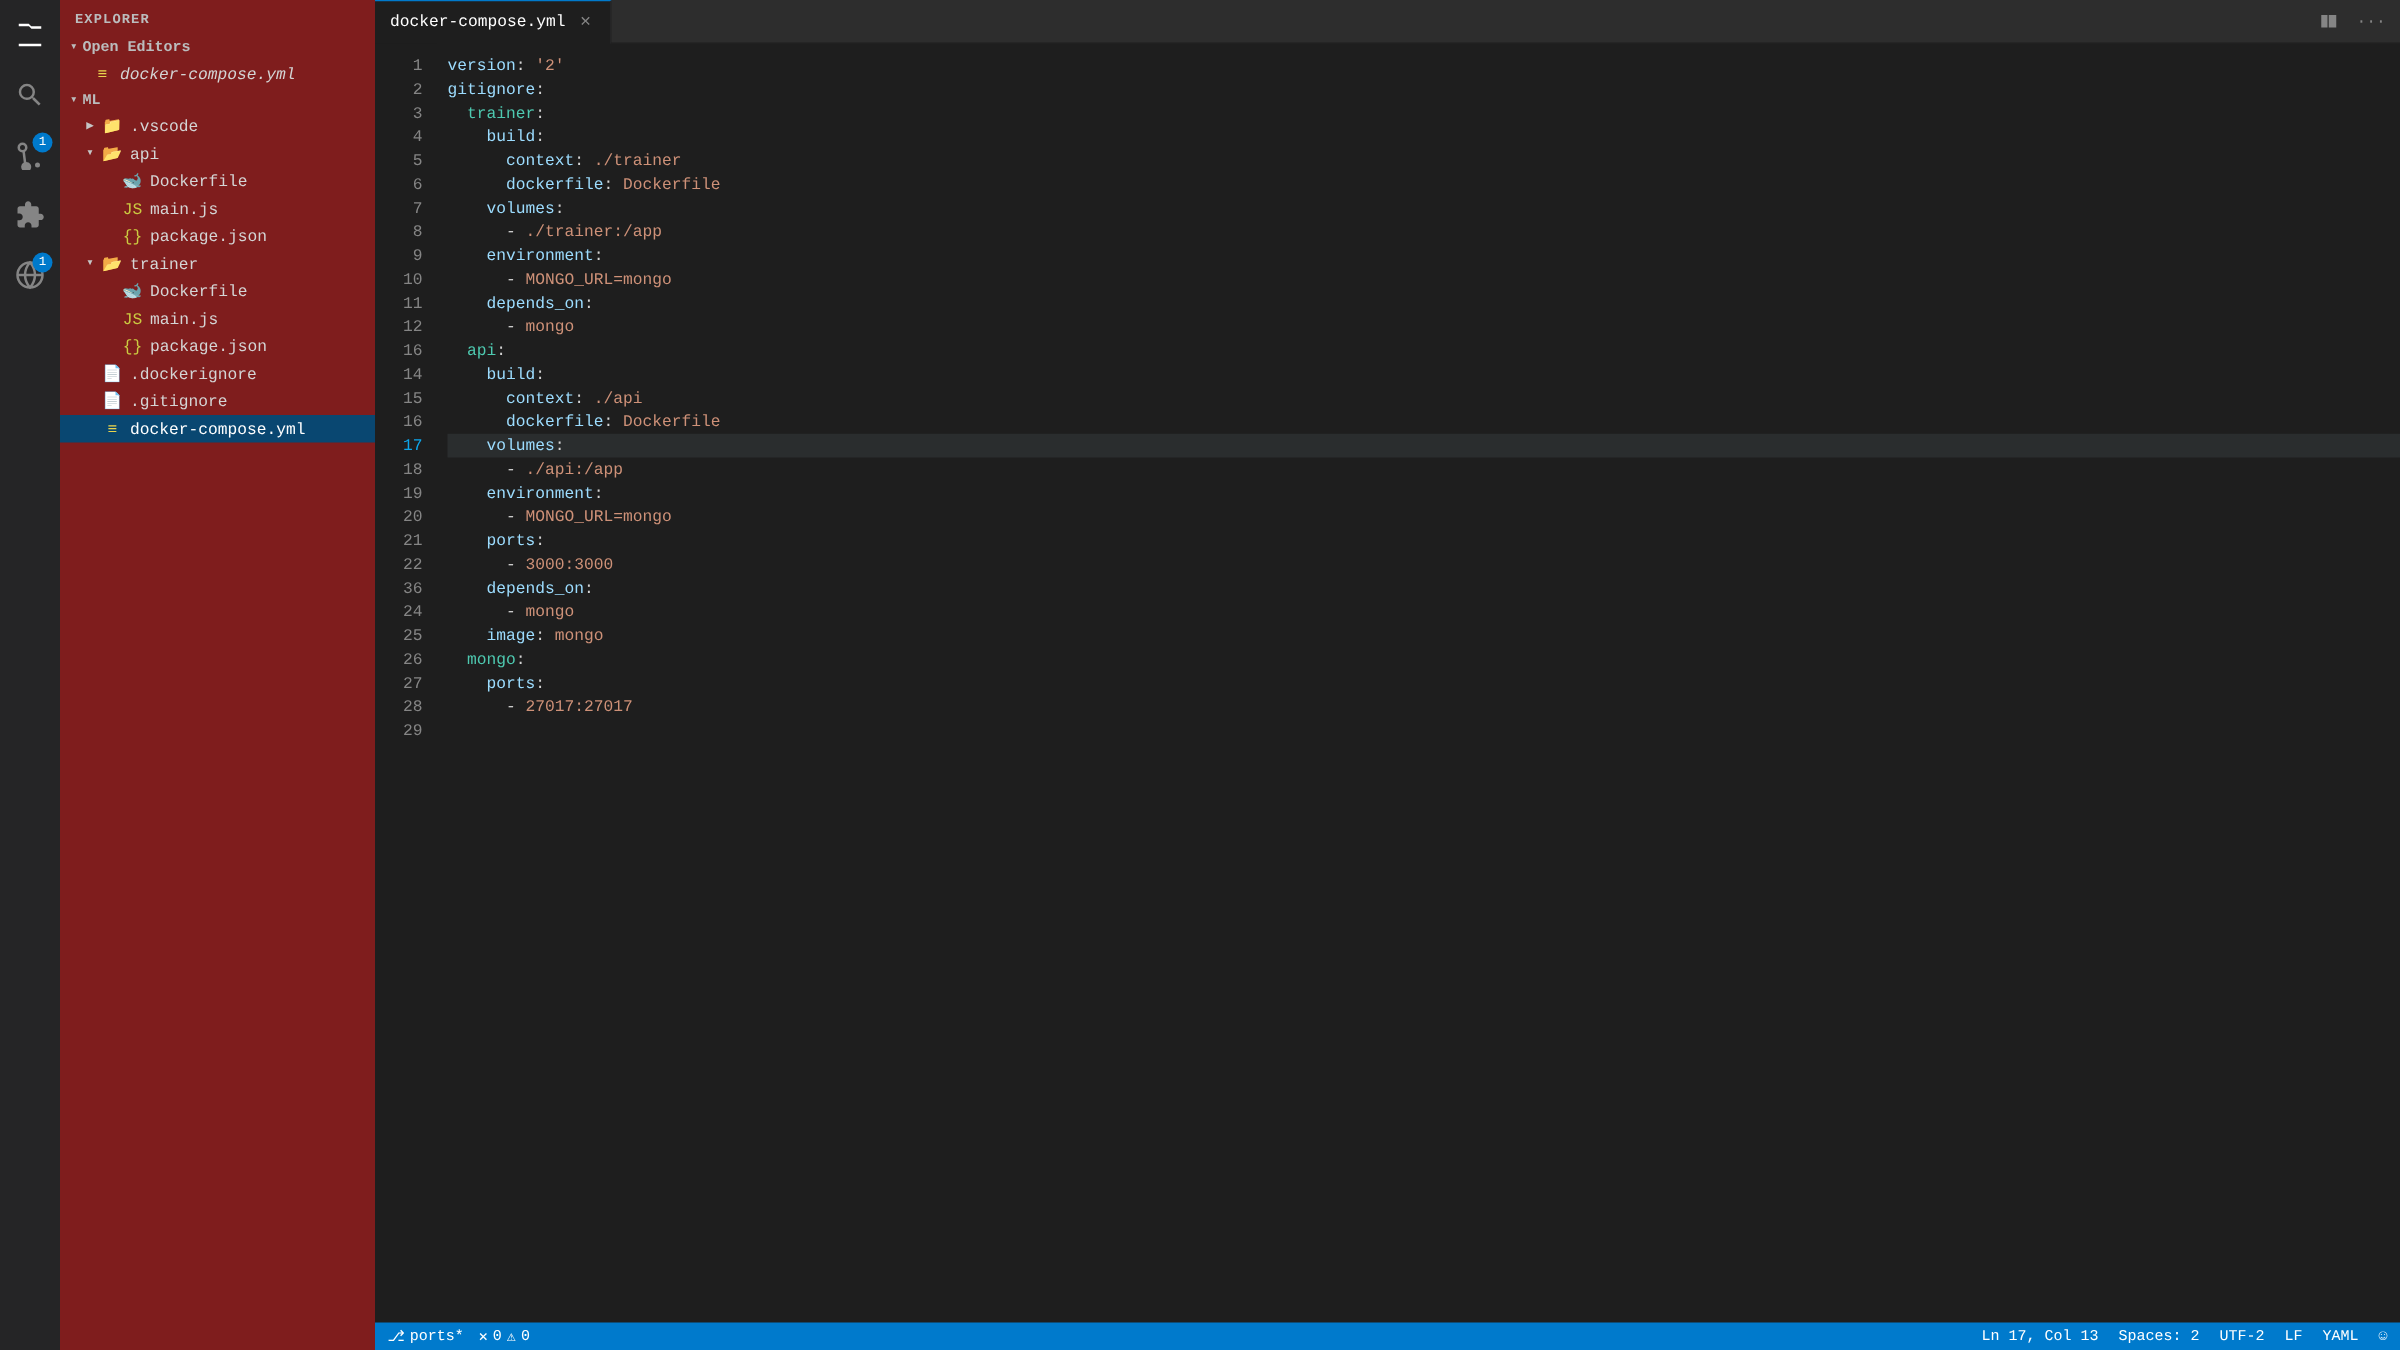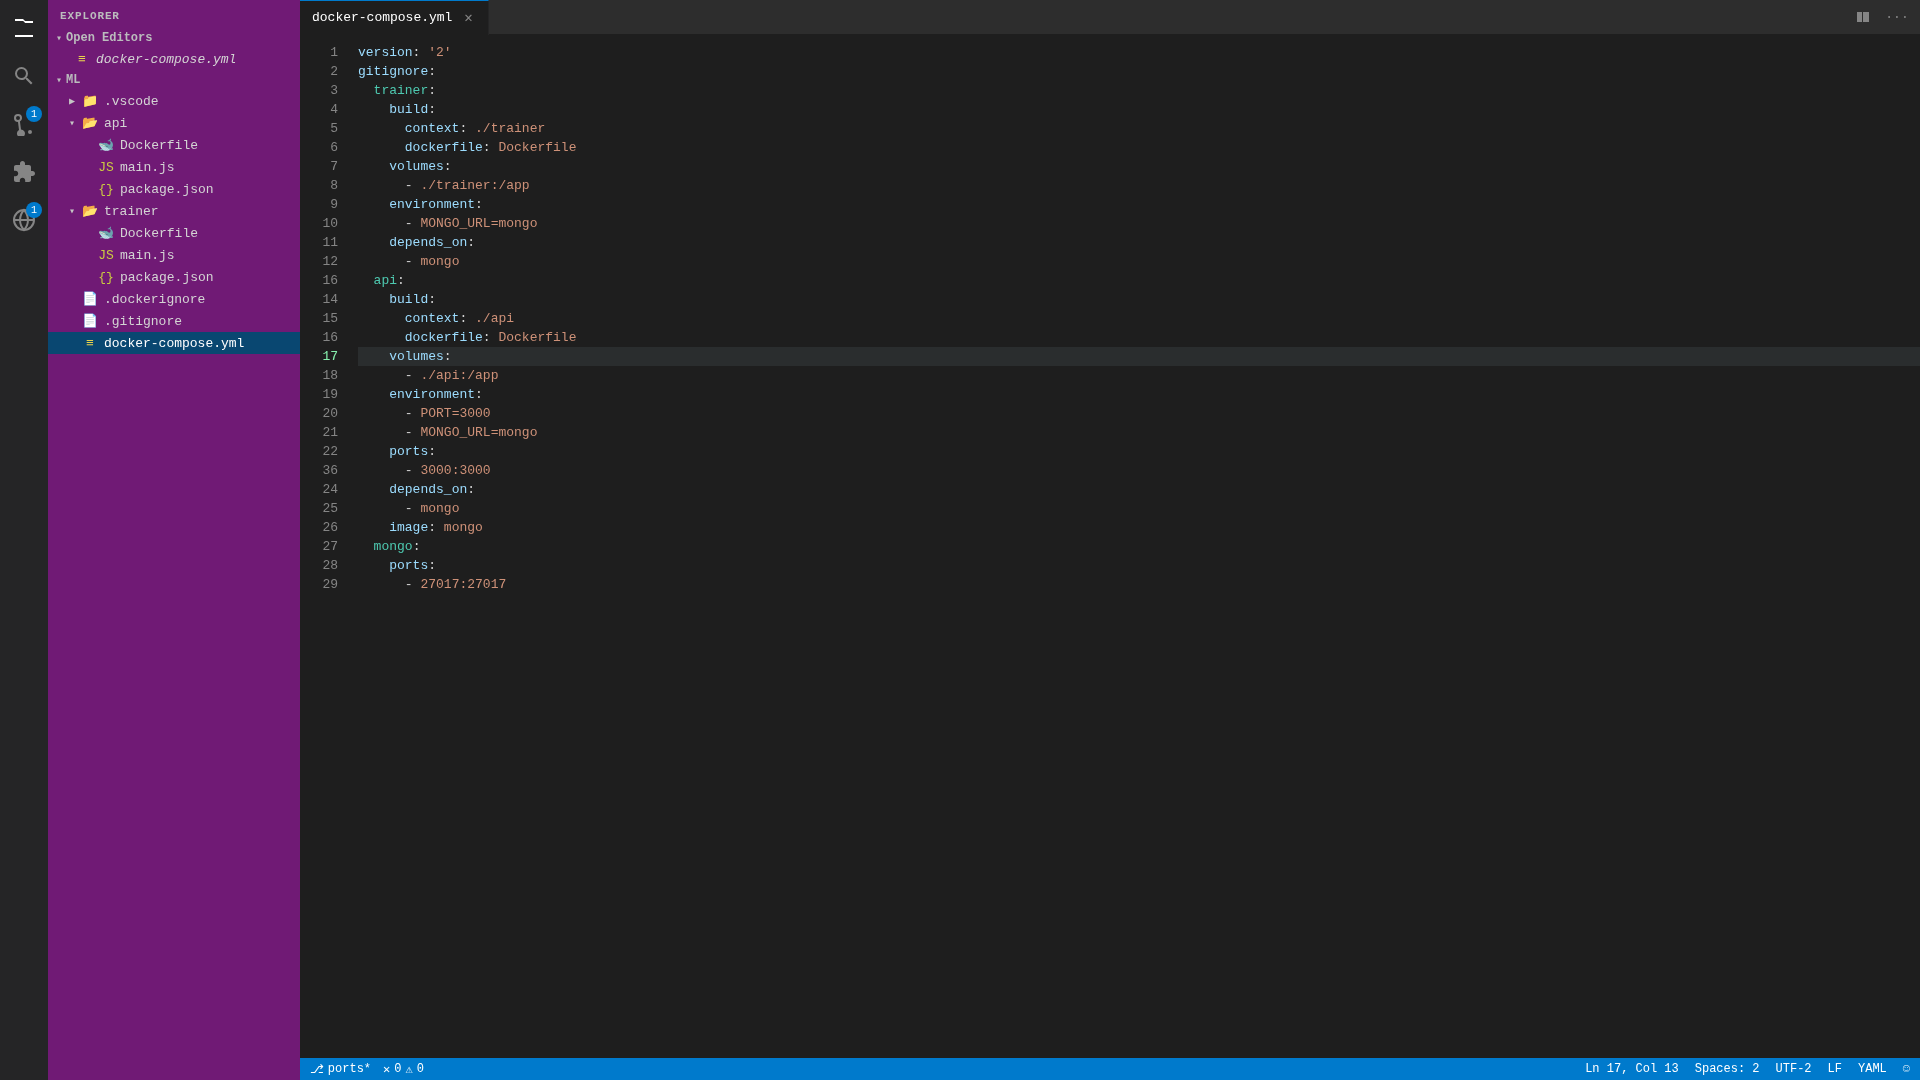--- a/index.html
+++ b/index.html
@@ -63,21 +63,21 @@
     .main-layout {
       display: flex;
       flex-direction: row;
       height: 1080px;
       margin-left: 48px;
     }
 
     
     .sidebar {
       width: 252px;
-      background: #701a75;
+      background: #7f1d1d;
       display: flex;
       flex-direction: column;
       overflow: hidden;
       flex-shrink: 0;
     }
     .sidebar-title {
       font-size: 11px;
       font-weight: 700;
       color: #bbbcbd;
       padding: 10px 12px 6px 12px;
@@ -409,21 +409,21 @@
           <div>7</div>
           <div>8</div>
           <div>9</div>
           <div>10</div>
         <div>11</div>
           <div>12</div>
           <div>16</div>
           <div>14</div>
           <div>15</div>
         <div>16</div>
-          <div style="color:#86efac;">17</div>
+          <div style="color:#0ea5e9;">17</div>
           <div>18</div>
           <div>19</div>
           <div>20</div>
         <div>21</div>
           <div>22</div>
           <div>36</div>
           <div>24</div>
           <div>25</div>
         <div>26</div>
           <div>27</div>
@@ -443,21 +443,20 @@
         <div class="code-line"><span>      </span><span class="dash">- </span><span class="val-str">MONGO_URL=mongo</span></div>
         <div class="code-line"><span>    </span><span class="key">depends_on</span><span>:</span></div>
         <div class="code-line"><span>      </span><span class="dash">- </span><span class="val-str">mongo</span></div>
         <div class="code-line"><span>  </span><span class="section-key">api</span><span>:</span></div>
         <div class="code-line"><span>    </span><span class="key">build</span><span>:</span></div>
         <div class="code-line"><span>      </span><span class="key">context</span><span>: </span><span class="val-str">./api</span></div>
         <div class="code-line"><span>      </span><span class="key">dockerfile</span><span>: </span><span class="val-str">Dockerfile</span></div>
         <div class="code-line highlight-line"><span>    </span><span class="key">volumes</span><span>:</span></div>
         <div class="code-line"><span>      </span><span class="dash">- </span><span class="val-str">./api:/app</span></div>
         <div class="code-line"><span>    </span><span class="key">environment</span><span>:</span></div>
-        <div class="code-line"><span>      </span><span class="dash">- </span><span class="val-str">PORT=3000</span></div>
         <div class="code-line"><span>      </span><span class="dash">- </span><span class="val-str">MONGO_URL=mongo</span></div>
         <div class="code-line"><span>    </span><span class="key">ports</span><span>:</span></div>
         <div class="code-line"><span>      </span><span class="dash">- </span><span class="val-str">3000:3000</span></div>
         <div class="code-line"><span>    </span><span class="key">depends_on</span><span>:</span></div>
         <div class="code-line"><span>      </span><span class="dash">- </span><span class="val-str">mongo</span></div>
         <div class="code-line"><span>    </span><span class="key">image</span><span>: </span><span class="val-str">mongo</span></div>
         <div class="code-line"><span>  </span><span class="section-key">mongo</span><span>:</span></div>
         <div class="code-line"><span>    </span><span class="key">ports</span><span>:</span></div>
         <div class="code-line"><span>      </span><span class="dash">- </span><span class="val-str">27017:27017</span></div>
       </div>

